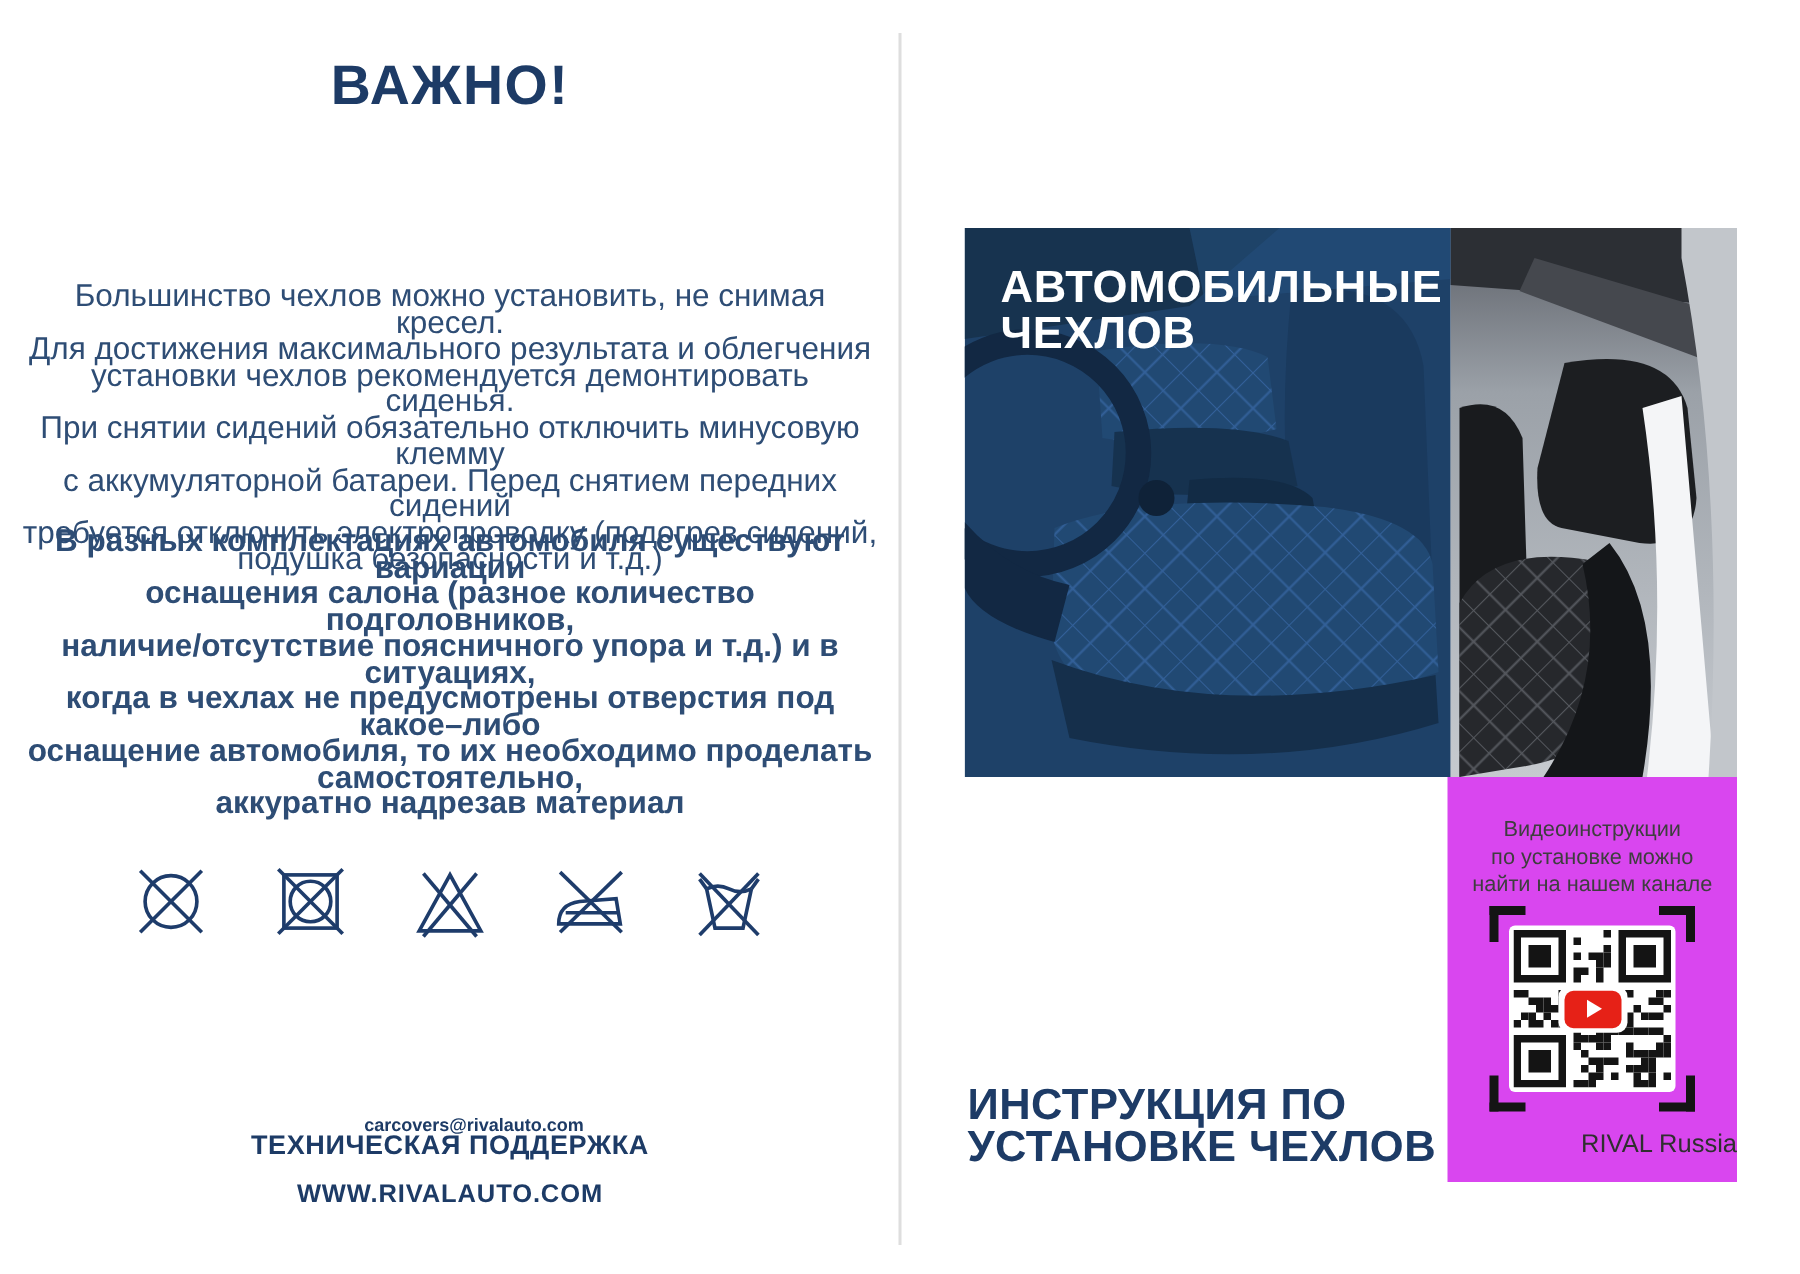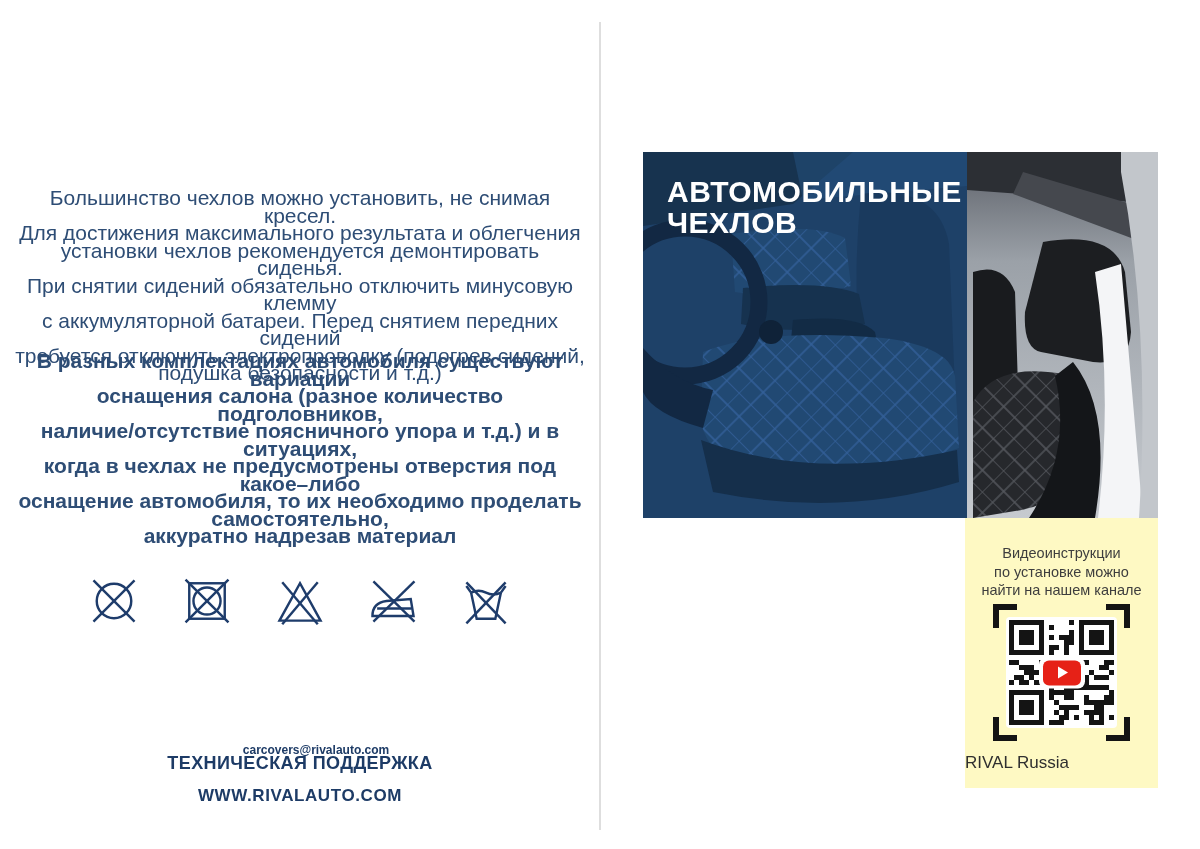--- a/index.html
+++ b/index.html
@@ -70,21 +70,21 @@
   .photo-title {
     position: absolute; left: 24px; top: 24px;
     font-size: 30px; line-height: 31px; font-weight: 800;
     letter-spacing: 0.5px;
     color: #ffffff;
   }
 
   
   .video-panel {
     left: 965px; top: 518px; width: 193px; height: 270px;
-    background: #fef9c3;
+    background: #d946ef;
   }
   .video-note {
     position: absolute; left: 0; top: 26px; width: 193px;
     text-align: center;
     font-size: 14.5px; line-height: 18.5px;
     color: #3e3e3e;
   }
   .qr-wrap {
     position: absolute; left: 28px; top: 86px; width: 137px; height: 137px;
   }
@@ -110,39 +110,40 @@
   }
   .play-tri {
     width: 0; height: 0;
     border-left: 10px solid #ffffff;
     border-top: 6px solid transparent;
     border-bottom: 6px solid transparent;
     margin-left: 2px;
   }
   .qr-caption {
     position: absolute; left: 0; top: 235px; width: 193px;
-    text-align: left;
+    text-align: right;
     font-size: 17px; color: #2f2f2f;
   }
 
   
   .instruction-title {
     left: 645px; top: 724px; width: 540px;
     font-size: 29px; line-height: 27.5px; font-weight: 800;
     letter-spacing: 0.3px;
     color: #1d3b66;
   }
 </style>
 </head>
 <body>
 
 <div class="sheet">
 
   <div class="abs divider"></div>
 
+  <h1 class="abs important-heading">ВАЖНО!</h1>
 
   <p class="abs body-para para-1 pre">Большинство чехлов можно установить, не снимая кресел.
 Для достижения  максимального результата и облегчения
 установки чехлов рекомендуется  демонтировать сиденья.
 При снятии сидений обязательно отключить минусовую клемму
 с аккумуляторной батареи. Перед снятием передних сидений
 требуется отключить  электропроводку (подогрев сидений,
 подушка безопасности и т.д.)</p>
 
   <p class="abs body-para para-2 pre">В разных комплектациях автомобиля существуют вариации
@@ -388,14 +389,16 @@
           <div class="play-button">
               <div class="play-tri"></div>
             </div>
         </div>
       </div>
     </div>
 
     <div class="qr-caption">RIVAL Russia</div>
   </div>
 
+  <h2 class="abs instruction-title pre">ИНСТРУКЦИЯ ПО
+УСТАНОВКЕ ЧЕХЛОВ</h2>
 
 </div>
 
 </body></html>

